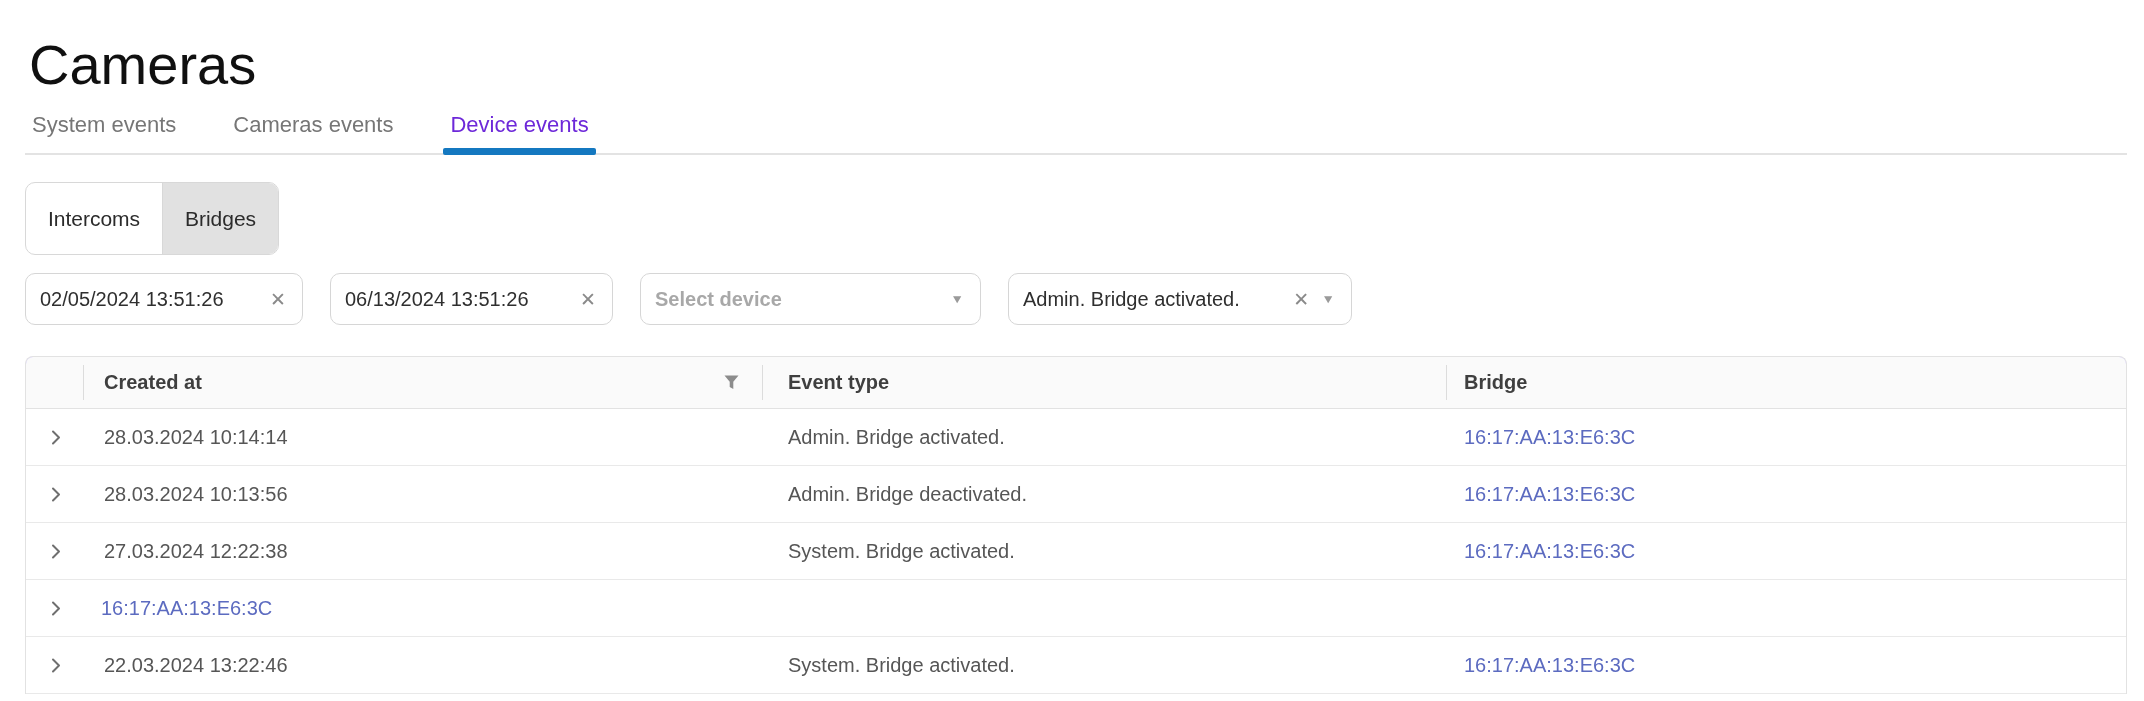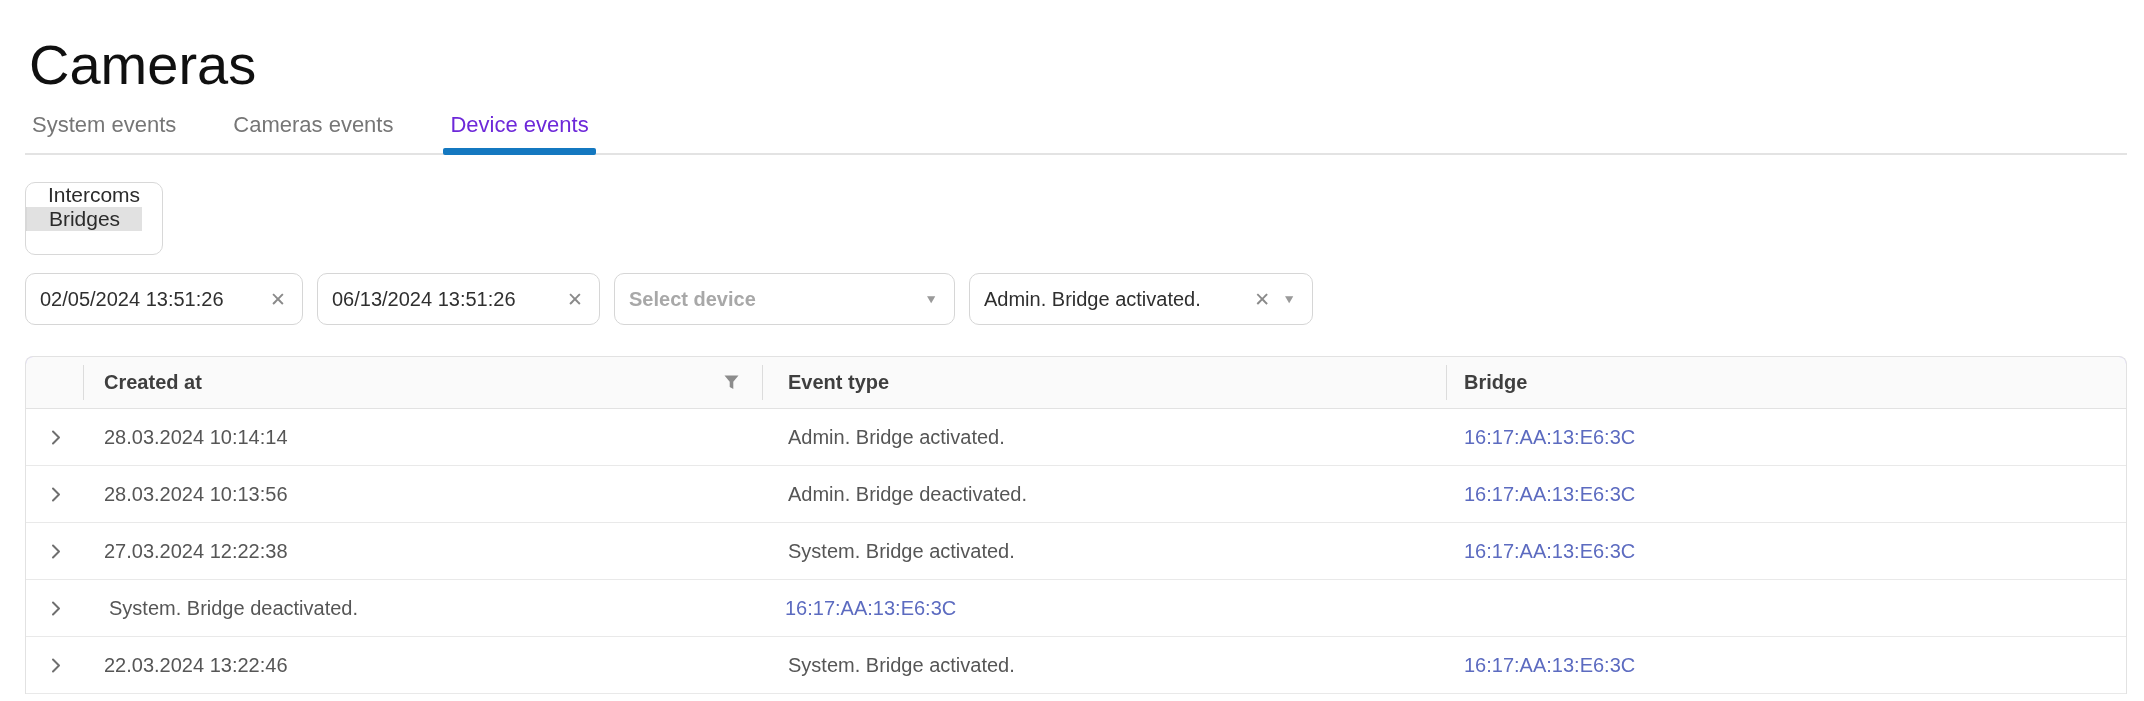--- a/index.html
+++ b/index.html
@@ -22,30 +22,30 @@
   
   .tabs{display:flex;margin-top:16px;border-bottom:2px solid #e3e3e3;}
   .tab{position:relative;font-size:22px;line-height:26px;color:#767676;
     padding:0 7px 15px 7px;margin-right:43px;cursor:pointer;white-space:nowrap;}
   .tab.active{color:#6d28d9;}
   .tab.active::after{content:"";position:absolute;left:0;right:0;bottom:-2px;height:7px;
     background:var(--accent);border-radius:2px;}
 
   
   .segmented{display:inline-flex;margin-top:27px;height:73px;border:1px solid #d8d8d8;
-    border-radius:10px;overflow:hidden;background:#fff;flex-direction:column;}
+    border-radius:10px;overflow:hidden;background:#fff;}
   .seg{display:flex;align-items:center;justify-content:center;font-size:21px;color:#2b2b2b;
     background:transparent;border:none;cursor:pointer;font-family:inherit;}
   .seg + .seg{border-left:1px solid #d8d8d8;}
   .seg-intercoms{width:136px;}
   .seg-bridges{width:116px;}
   .seg.selected{background:var(--seg-bg);}
 
   
-  .filters{display:flex;gap:14px;margin-top:18px;}
+  .filters{display:flex;gap:27px;margin-top:18px;}
   .filter{height:52px;border:1px solid var(--border);border-radius:10px;background:#fff;
     display:flex;align-items:center;padding:0 16px 0 14px;cursor:pointer;}
   .f-date-from{width:278px;}
   .f-date-to{width:283px;}
   .f-device{width:341px;font-weight:bold;}
   .f-event-type{width:344px;}
   .ftext{flex:1;font-size:20px;color:#2f2f2f;border:none;outline:none;background:transparent;
     font-family:inherit;min-width:0;}
   .placeholder{color:#a8a8a8;}
   .clear{color:#8a8a8a;font-size:19px;line-height:1;margin-left:8px;cursor:pointer;}
@@ -174,21 +174,20 @@
           <a class="bridge-link">16:17:AA:13:E6:3C</a>
         </div>
     </div>
 
     <div class="tr">
       <button class="expand-btn">
         <svg class="chevron-svg" viewBox="0 0 17 17">
             <path d="M6 2.5 L12 8.5 L6 14.5"></path>
           </svg>
       </button>
-      <div class="td col-event">System. Bridge deactivated.</div>
       <div class="td col-bridge">
           <a class="bridge-link">16:17:AA:13:E6:3C</a>
         </div>
     </div>
 
     <div class="tr">
       <button class="expand-btn">
         <svg class="chevron-svg" viewBox="0 0 17 17">
             <path d="M6 2.5 L12 8.5 L6 14.5"></path>
           </svg>

